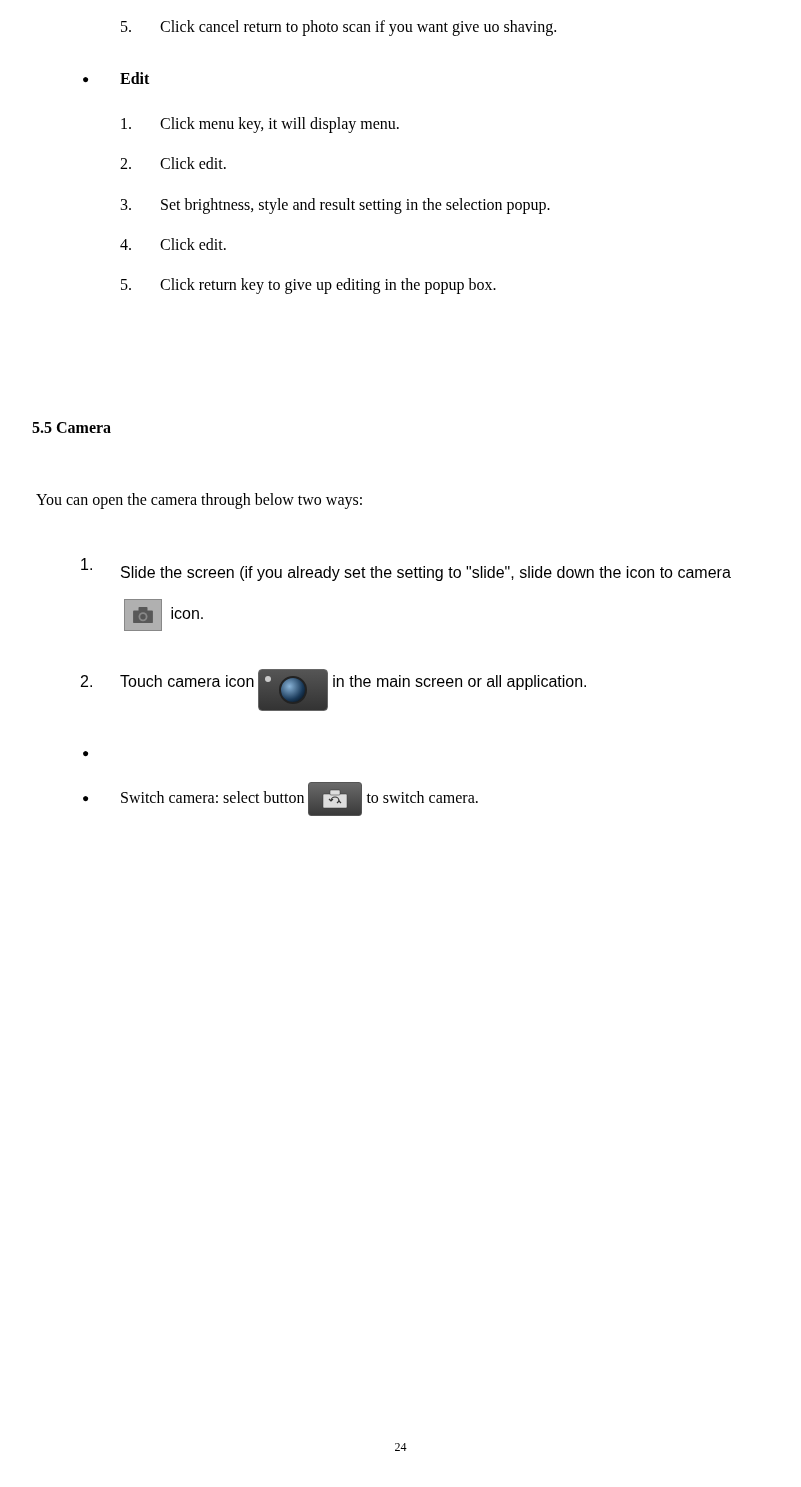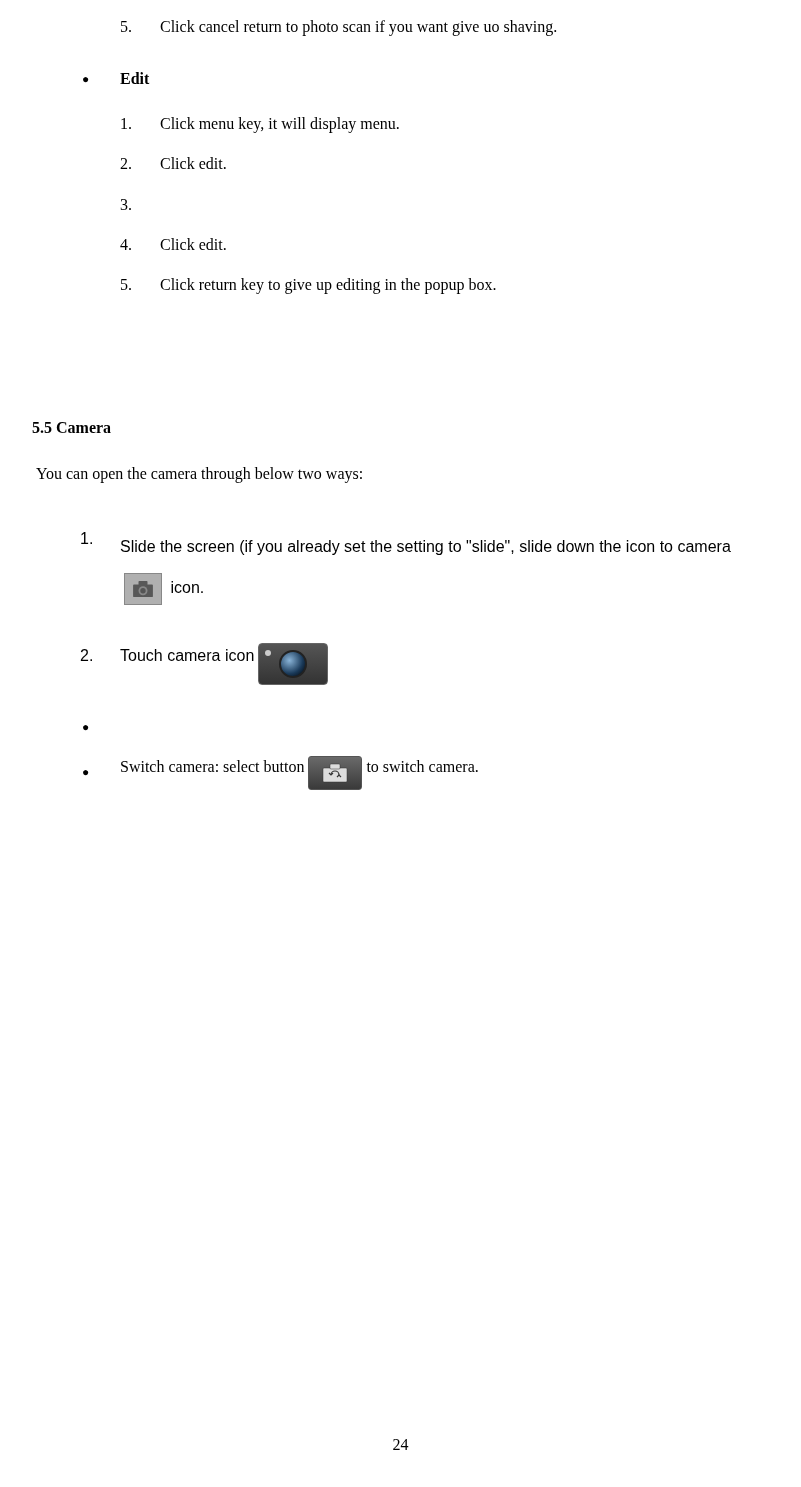--- a/index.html
+++ b/index.html
@@ -46,21 +46,21 @@
       position: relative;
       top: -1px;
     }
     .bold {
       font-weight: bold;
     }
     .h-section {
       font-weight: bold;
       margin-left: 12px;
       margin-top: 120px;
-      margin-bottom: 24px;
+      margin-bottom: 50px;
       font-size: 16px;
     }
     .h-sub {
       font-weight: bold;
       margin-left: 16px;
       margin-bottom: 38px;
       font-size: 16px;
     }
     .para {
       margin-left: 16px;
@@ -148,21 +148,21 @@
       display: inline-flex;
       align-items: center;
       justify-content: center;
     }
     .icon-switch-camera svg { width: 28px; height: 22px; }
     .page-num {
       position: absolute;
       bottom: 20px;
       width: 100%;
       text-align: center;
-      font-size: 16px;
+      font-size: 12px;
       left: 0;
     }
   </style>
 </head>
 <body>
 
 <div class="page">
 
   <ul class="ol-continue">
     <li>
@@ -180,20 +180,21 @@
     <li>
       <span class="list-num">1.</span>
       <span>Click menu key, it will display menu.</span>
     </li>
     <li>
       <span class="list-num">2.</span>
       <span>Click edit.</span>
     </li>
     <li>
       <span class="list-num">3.</span>
+      <span>Set brightness, style and result setting in the selection popup.</span>
     </li>
     <li>
       <span class="list-num">4.</span>
       <span>Click edit.</span>
     </li>
     <li>
       <span class="list-num">5.</span>
       <span>Click return key to give up editing in the popup box.</span>
     </li>
   </ul>
@@ -220,31 +221,32 @@
       </span>
     </li>
     <li>
       <span class="list-num-arial">2.</span>
       <span class="content" style="display:flex;align-items:flex-start;flex-wrap:wrap;line-height:1.6">
         <span>Touch camera icon </span>
         <span class="inline-icon icon-color-camera">
           <span class="flash"></span>
             <span class="lens"></span>
         </span>
+        <span> in the main screen or all application.</span>
       </span>
     </li>
   </ul>
 
   <ul class="bullet-list2">
     <li>
       <span class="bullet-sym2">●</span>
     </li>
     <li>
       <span class="bullet-sym2">●</span>
-      <span style="display:flex;align-items:flex-start;flex-wrap:wrap">
+      <span style="display:flex;align-items:center;flex-wrap:wrap">
         <span>Switch camera: select button </span>
         <span class="inline-icon icon-switch-camera">
           <svg viewBox="0 0 28 22">
               <rect x="2" y="6" width="24" height="14" rx="1" fill="#ddd" stroke="#333" stroke-width="0.5"></rect>
               <rect x="9" y="2" width="10" height="5" rx="1" fill="#ddd" stroke="#333" stroke-width="0.5"></rect>
               <path d="M 10 13 A 4 4 0 1 1 18 13" fill="none" stroke="#333" stroke-width="1.2"></path>
               <path d="M 8 11 L 10 13 L 12 11" fill="none" stroke="#333" stroke-width="1.2"></path>
               <path d="M 16 15 L 18 13 L 20 15" fill="none" stroke="#333" stroke-width="1.2"></path>
             </svg>
         </span>

